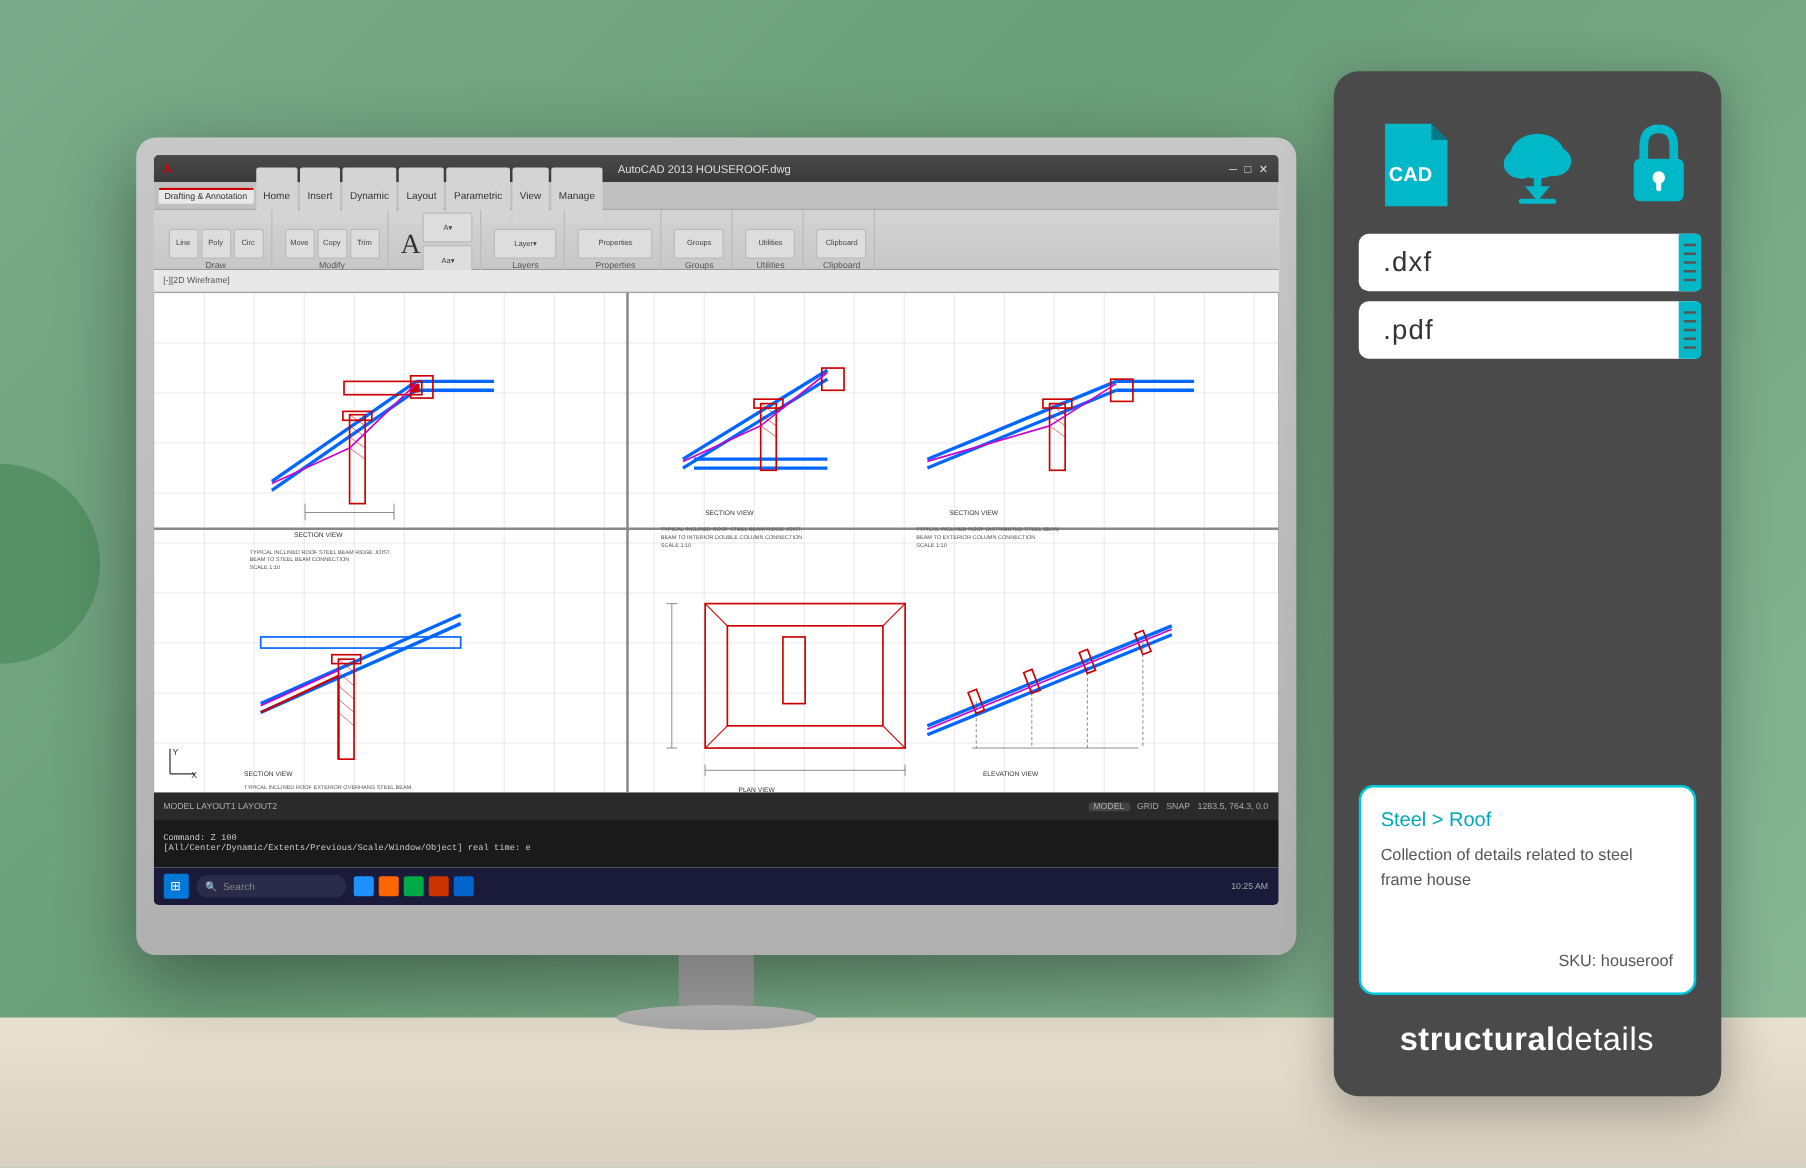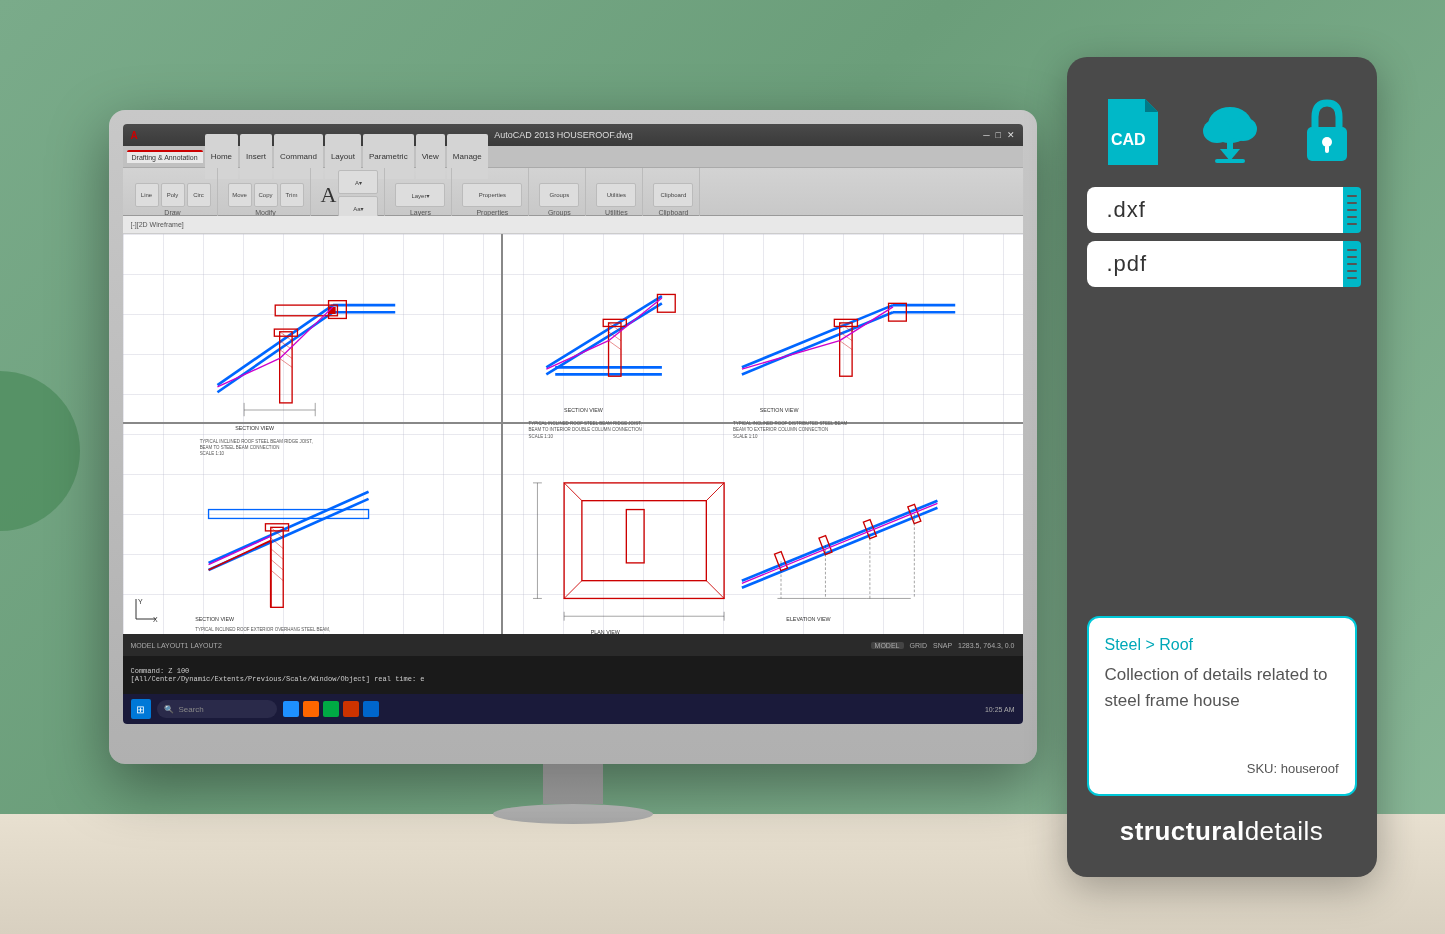--- a/index.html
+++ b/index.html
@@ -401,21 +401,21 @@
 
     .product-category {
       color: #00a8b8;
       font-size: 16px;
       font-weight: 500;
       margin-bottom: 8px;
     }
 
     .product-description {
       color: #555;
-      font-size: 17px;
+      font-size: 13px;
       line-height: 1.5;
       margin-bottom: 6px;
     }
 
     .product-sku {
       color: #555;
       font-size: 13px;
       text-align: right;
       margin-top: 48px;
     }
@@ -455,21 +455,21 @@
               <span style="cursor:pointer;">□</span>
               <span style="cursor:pointer;">✕</span>
             </span>
           </div>
 
           <div class="autocad-ribbon">
             <div class="ribbon-tabs">
               <div class="ribbon-tab active" style="font-size:7px; padding:2px 5px;">Drafting &amp; Annotation</div>
               <div class="ribbon-tab">Home</div>
               <div class="ribbon-tab">Insert</div>
-              <div class="ribbon-tab">Command</div>
+              <div class="ribbon-tab">Dynamic</div>
               <div class="ribbon-tab">Layout</div>
               <div class="ribbon-tab">Parametric</div>
               <div class="ribbon-tab">View</div>
               <div class="ribbon-tab">Manage</div>
             </div>
             <div class="ribbon-content">
 
               <div class="ribbon-group">
                 <div style="display:flex; gap:2px;">
                   <div class="ribbon-btn" style="font-size:6px;">Line</div>

